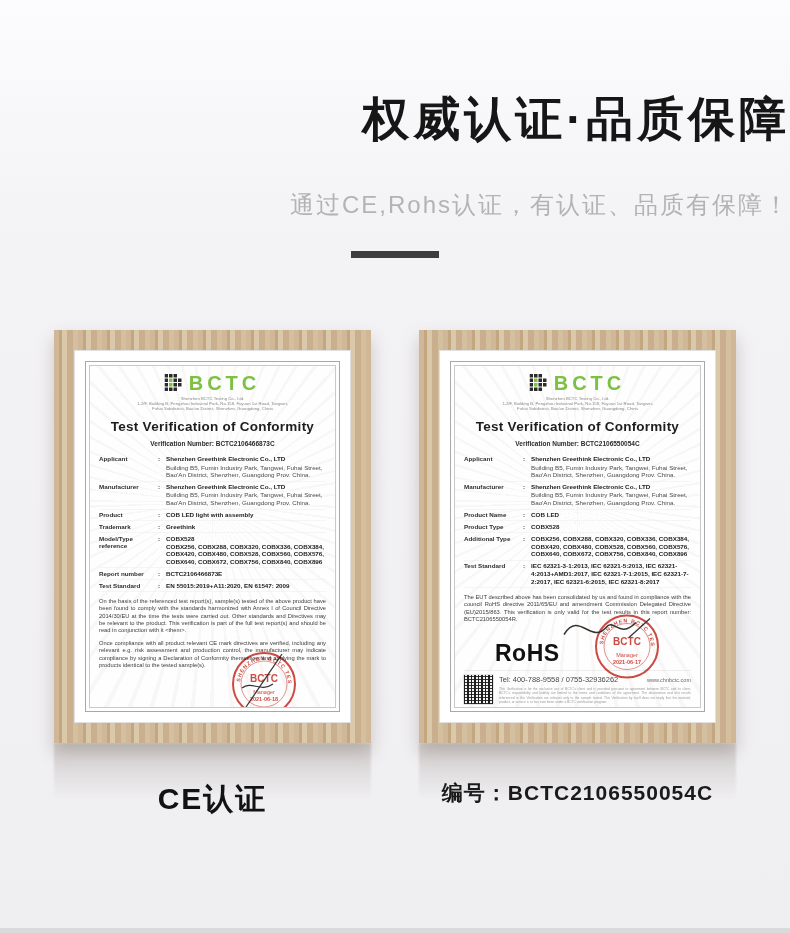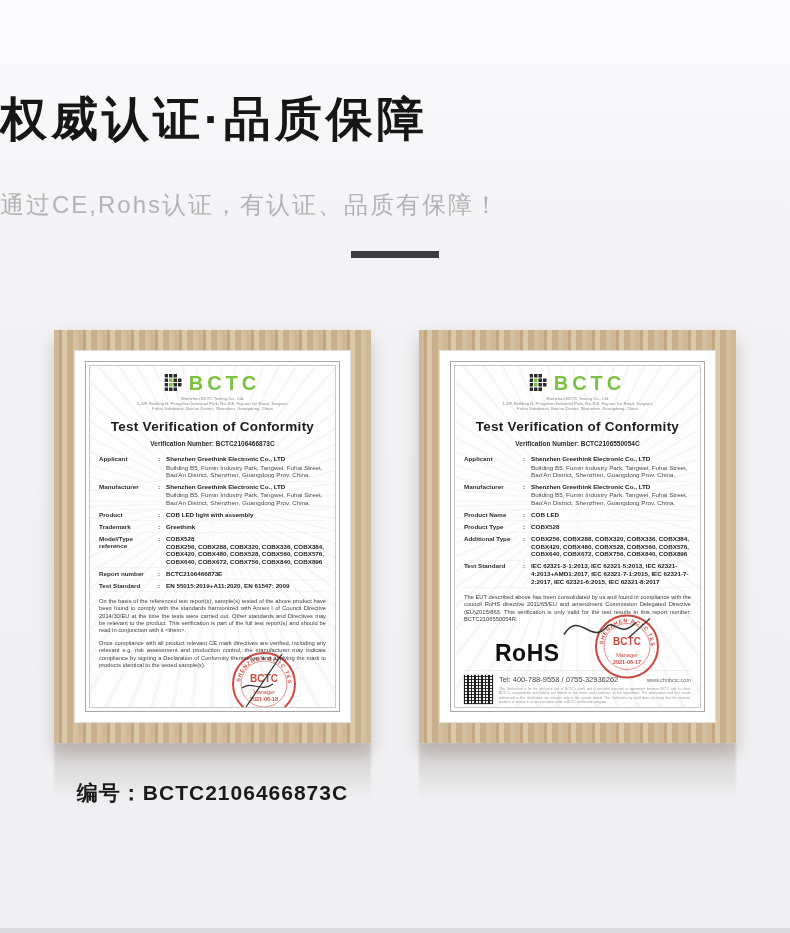--- a/index.html
+++ b/index.html
@@ -5,21 +5,21 @@
   * { margin:0; padding:0; box-sizing:border-box; }
   html,body { width:790px; }
   body {
     font-family:"Liberation Sans", sans-serif;
     background:linear-gradient(180deg,#fcfbfd 0%,#f3f2f5 25%,#efeef1 100%);
     width:790px; height:933px; position:relative; overflow:hidden;
   }
   .bottom-strip{ position:absolute; left:0; right:0; bottom:0; height:5px; background:#dadadd; }
 
   
-  .header{ padding-top:88px; text-align:left; }
+  .header{ padding-top:88px; text-align:right; }
   .page-title{ font-size:47px; font-weight:bold; color:#161616; letter-spacing:4px; }
   .page-subtitle{ margin-top:38px; font-size:24px; color:#b3b2b4; letter-spacing:2px; }
   .header-divider{ width:88px; height:7px; background:#3d3d3f; margin:30px auto 0; }
 
   
   .certs-row{ margin-top:72px; display:flex; justify-content:center; gap:48px; }
   .cert-col{ position:relative; width:317px; }
   .frame{
     width:317px; height:413px;
     border:20px solid transparent;
@@ -217,21 +217,21 @@
               </div>
             </div>
 
           </div>
         </div>
         <div class="paper-inner-line"></div>
       </div>
     </div>
     <div class="reflection"></div>
     <div class="caption-block">
-      <div class="caption-number">编号：BCTC2106466873C</div>
+      <div class="caption-title">CE认证</div>
     </div>
   </div>
 
   <div class="cert-col">
     <div class="frame">
       <div class="paper">
         <div class="rays"></div>
         <div class="cert-scale">
           <div class="cert-inner">
             <div class="brand-row">
@@ -347,18 +347,19 @@
               <span>Page 1 of 1</span>
               <span>BCTC-TVC-08(26-May-2021)</span>
             </div>
           </div>
         </div>
         <div class="paper-inner-line"></div>
       </div>
     </div>
     <div class="reflection"></div>
     <div class="caption-block">
+      <div class="caption-number">编号：BCTC2106550054C</div>
     </div>
   </div>
 
 </div>
 
 <div class="bottom-strip"></div>
 
 </body></html>

